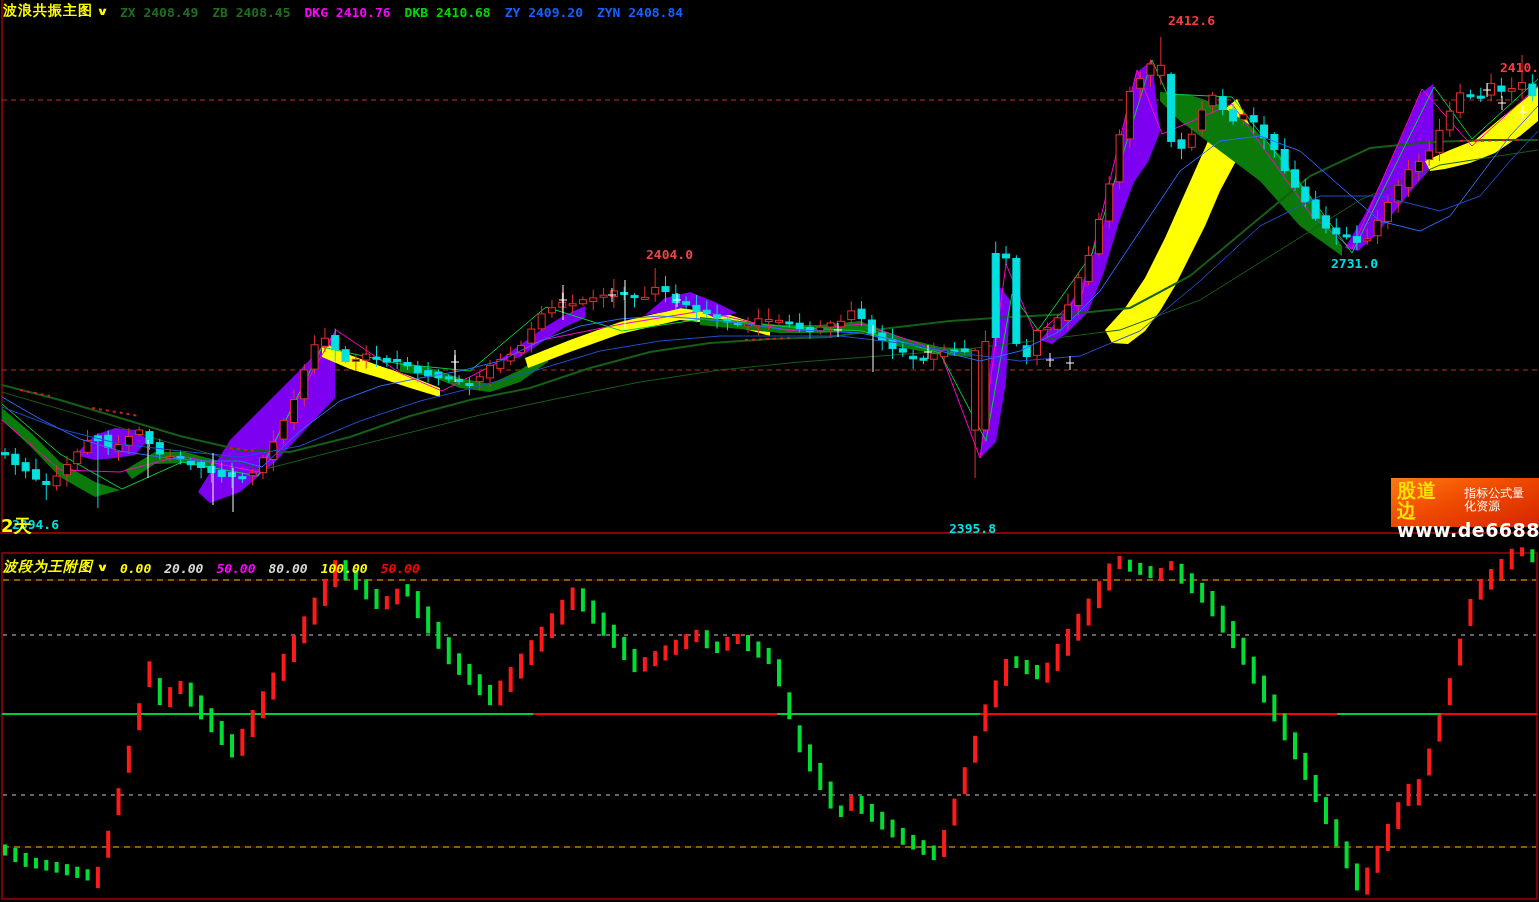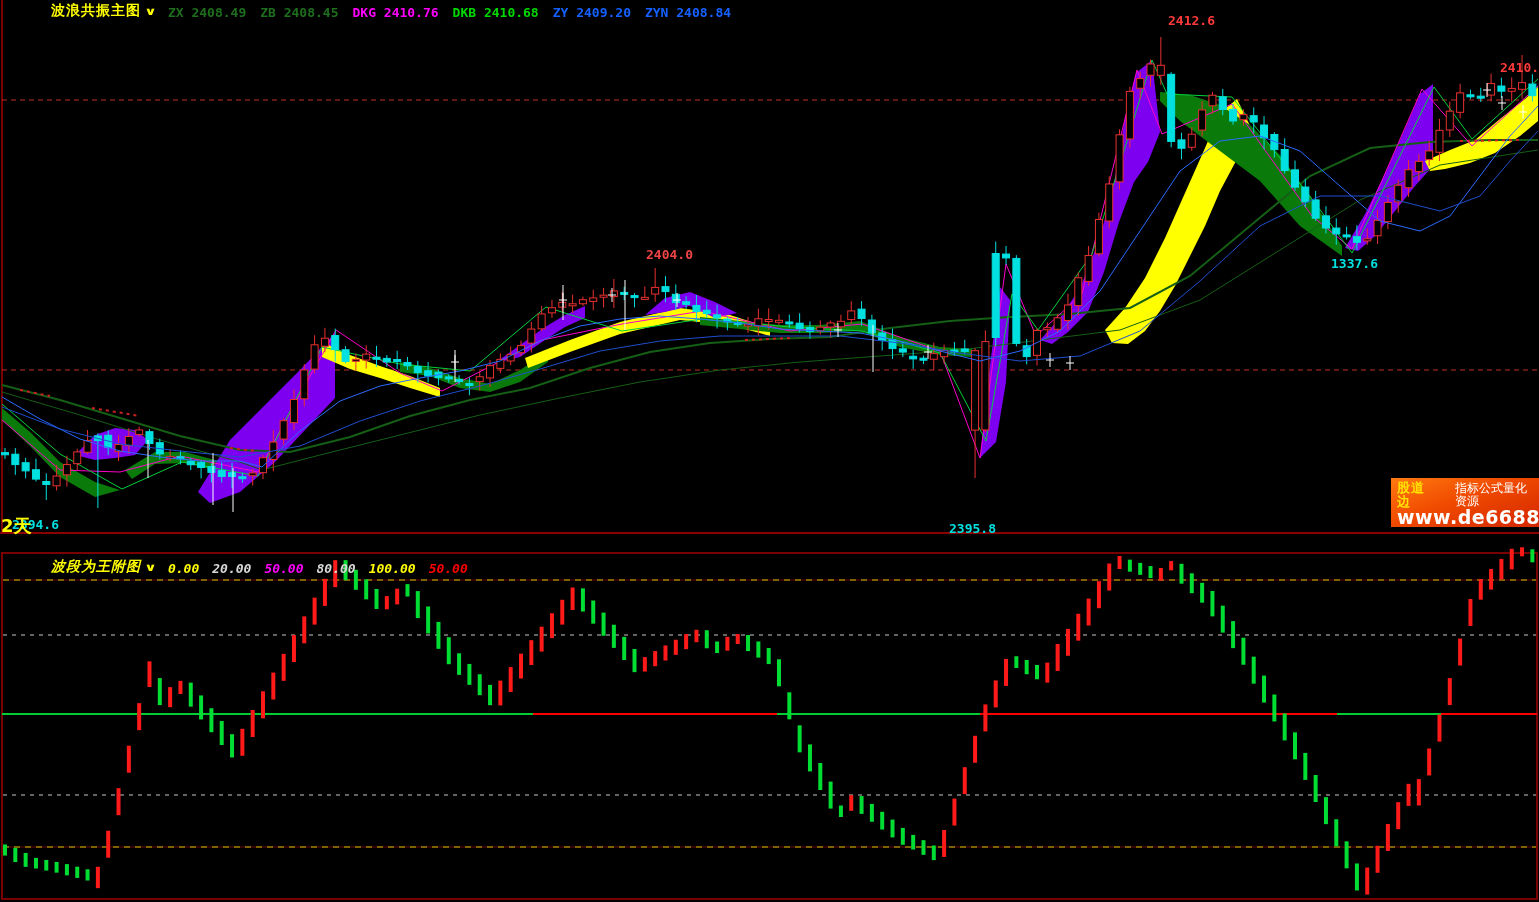--- a/index.html
+++ b/index.html
@@ -2,32 +2,32 @@
 <html><head>
 <meta charset="utf-8">
 <style>
   html,body{margin:0;padding:0;background:#000;}
   body{width:1539px;height:902px;overflow:hidden;position:relative;
        font-family:"DejaVu Sans",sans-serif;}
   #stage{position:absolute;left:0;top:0;width:1539px;height:902px;}
   svg{position:absolute;left:0;top:0;}
   .titlerow{position:absolute;left:3px;height:20px;display:flex;align-items:center;
             gap:13px;white-space:nowrap;z-index:5;}
-  .paneltitle{color:#ffff00;font-size:14px;font-weight:bold;letter-spacing:1px;padding-left:48px;}
+  .paneltitle{color:#ffff00;font-size:14px;font-weight:bold;letter-spacing:1px;}
   .chev{color:#ffff00;font-size:11px;font-weight:bold;margin-left:-8px;transform:scaleX(1.4);}
   .ind{font-size:13px;font-family:"DejaVu Sans Mono",monospace;font-weight:bold;}
   .plabel{position:absolute;font-size:13px;font-family:"DejaVu Sans Mono",monospace;
           font-weight:bold;z-index:6;}
   #daybadge{position:absolute;left:1px;top:514px;color:#ffff00;font-size:18px;
             font-weight:bold;z-index:7;}
   #watermark{position:absolute;left:1391px;top:478px;width:148px;height:49px;
              background:linear-gradient(160deg,#ff7a10 0%,#f04a00 45%,#d42600 100%);
              z-index:8;padding:3px 4px 0 6px;box-sizing:border-box;line-height:1.05;}
   #wm-line1{display:flex;align-items:baseline;gap:3px;}
-  #wm-brand{color:#ffe400;font-size:13px;font-weight:bold;letter-spacing:1px;}
+  #wm-brand{color:#ffe400;font-size:19px;font-weight:bold;letter-spacing:1px;}
   #wm-tag{color:#fff;font-size:12px;margin-left:20px;}
   #wm-url{color:#fff;font-size:19px;font-weight:bold;letter-spacing:0.5px;}
 </style>
 </head>
 <body>
 
 <div id="stage">
 
   <svg id="chart" width="1539" height="902" viewBox="0 0 1539 902">
       <line x1="2" y1="0" x2="2" y2="533" stroke="#7a0101" stroke-width="2"></line>
@@ -571,21 +571,21 @@
   <div class="titlerow" style="top:557px;font-style:italic;">
     <span class="paneltitle">波段为王附图</span>
     <span class="chev">∨</span>
     <span id="sub-params"><span class="ind" style="color: rgb(255, 255, 0); margin-right: 13px;">0.00</span><span class="ind" style="color: rgb(216, 216, 216); margin-right: 13px;">20.00</span><span class="ind" style="color: rgb(255, 0, 255); margin-right: 13px;">50.00</span><span class="ind" style="color: rgb(216, 216, 216); margin-right: 13px;">80.00</span><span class="ind" style="color: rgb(255, 255, 0); margin-right: 13px;">100.00</span><span class="ind" style="color: rgb(255, 0, 0); margin-right: 13px;">50.00</span></span>
   </div>
 
   <div id="plabels">
       <div class="plabel" style="left: 1128px; top: 13px; color: rgb(255, 58, 58); margin-left: 40px;">2412.6</div>
       <div class="plabel" style="left: 1500px; top: 60px; color: rgb(255, 58, 58);">2410.8</div>
       <div class="plabel" style="left: 646px; top: 247px; color: #ef4444;">2404.0</div>
-      <div class="plabel" style="left: 1331px; top: 256px; color: rgb(0, 224, 224);">1337.6</div>
+      <div class="plabel" style="left: 1331px; top: 256px; color: rgb(0, 224, 224);">2731.0</div>
       <div class="plabel" style="left: 949px; top: 485px; color: rgb(0, 224, 224); margin-top: 36px;">2395.8</div>
       <div class="plabel" style="left: 12px; top: 517px; color: rgb(0, 224, 224);">2394.6</div>
     </div>
 
   <div id="daybadge">2天</div>
 
   <div id="watermark">
     <div id="wm-line1">
       <span id="wm-brand">股道边</span>
       <span id="wm-tag">指标公式量化资源</span>

